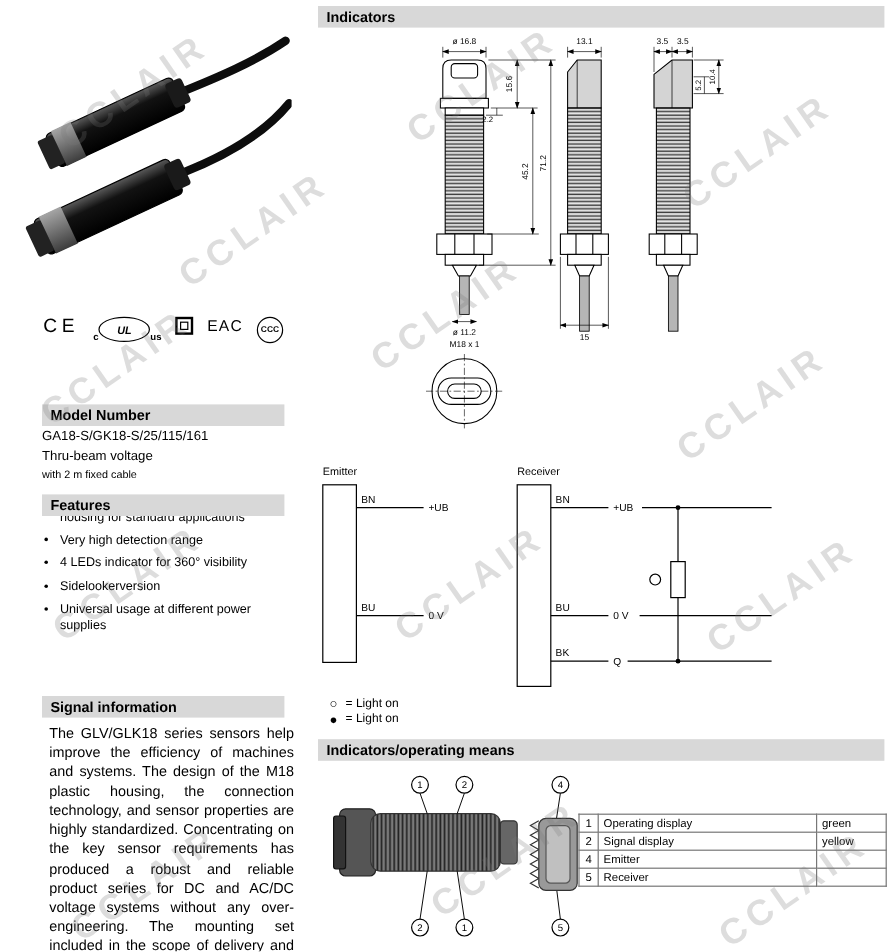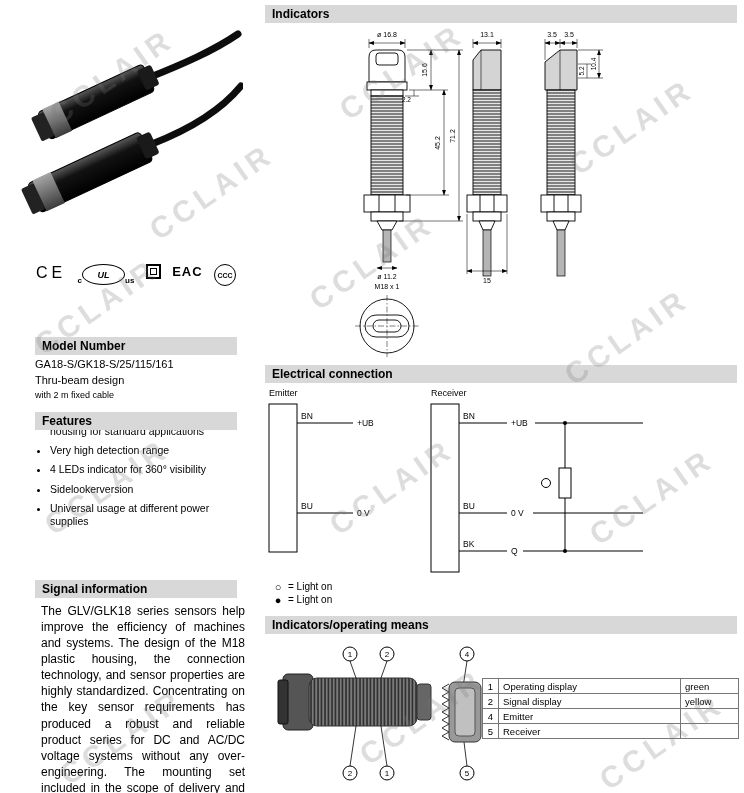--- a/index.html
+++ b/index.html
@@ -17,21 +17,21 @@
   .features-list{left:37px;width:202px;list-style:disc;padding-left:13px}
   .features-list li{font-size:10.5px;line-height:1.25;margin-bottom:6px}
   .prod-text{left:41px;width:204px;font-size:12px;line-height:1.34;text-align:justify}
   .certs{left:36px;top:264px;width:200px;height:30px;display:flex;align-items:flex-start;justify-content:space-between}
   .ce{font-size:16px;letter-spacing:4px}
   .ulwrap{display:flex;align-items:flex-end}
   .ulc,.ulus{font-size:8px;font-weight:bold}
   .ulcirc{width:43px;height:21px;border:1.5px solid #000;border-radius:50%;display:flex;align-items:center;justify-content:center;font-size:9px;font-style:italic;font-weight:bold}
   .encl{width:15px;height:15px;border:2px solid #000;display:flex;align-items:center;justify-content:center}
   .encl-inner{width:7px;height:7px;border:1.5px solid #000}
-  .eac{font-size:13px;font-weight:bold;letter-spacing:1px}
+  .eac{font-size:13px;font-weight:normal;letter-spacing:1px}
   .ccc{width:22px;height:22px;border:1.5px solid #000;border-radius:50%;display:flex;align-items:center;justify-content:center;font-size:7px;font-weight:bold}
   .legend{left:273px;top:580px;font-size:10px}
   .legend-row{display:flex;align-items:center;gap:5px;height:13px}
   .legend-sym{font-size:11px;width:10px;text-align:center}
   .ind-table{border-collapse:collapse;background:#fff;z-index:3}
   .ind-table td{border:1px solid #777;font-size:9.5px;line-height:13px;height:15px;padding:0 4px;background:#fff}
   .tnum{width:16px;text-align:center}
   .tdesc{width:182px}
   .tcol{width:58px}
   svg text{font-family:"Liberation Sans",sans-serif}
@@ -92,21 +92,21 @@
       </span>
     <span class="encl">
         <span class="encl-inner"></span>
       </span>
     <span class="eac">EAC</span>
     <span class="ccc">CCC</span>
   </div>
 
   <div class="hdr left-hdr" style="top:337px">Model Number</div>
   <div class="abs model-number" style="top:358px">GA18-S/GK18-S/25/115/161</div>
-  <div class="abs model-type" style="top:374px">Thru-beam design</div>
+  <div class="abs model-type" style="top:374px">Thru-beam voltage</div>
   <div class="abs model-note" style="top:390px">with 2 m fixed cable</div>
 
   <div class="hdr left-hdr" style="top:412px">Features</div>
   <ul class="abs features-list" style="top:412px">
     <li>Efficient Line in a short M18 plastic housing for standard applications</li>
     <li>Very high detection range</li>
     <li>4 LEDs indicator for 360° visibility</li>
     <li>Sidelookerversion</li>
     <li>Universal usage at different power supplies</li>
   </ul>
@@ -217,21 +217,20 @@
       <text x="122" y="263">M18 x 1</text>
       <text x="222" y="11">13.1</text>
       <text x="222" y="257">15</text>
       <text x="287" y="11">3.5</text>
       <text x="304" y="11">3.5</text>
       <text transform="rotate(-90 319 45)" x="319" y="45" font-size="6.5">5.2</text>
       <text transform="rotate(-90 331 38)" x="331" y="38" font-size="6.5">10.4</text>
     </g>
   </svg>
 
-  <div class="hdr right-hdr" style="top:365px">Electrical connection</div>
 
   <svg class="abs" style="left:265px;top:386px" width="472" height="192" viewBox="0 0 472 192">
     <g font-size="9" fill="#000">
       <text x="4" y="10">Emitter</text>
       <text x="166" y="10">Receiver</text>
     </g>
     <g stroke="#000" fill="none" stroke-width="1">
       <rect x="4" y="18" width="28" height="148"></rect>
       <rect x="166" y="18" width="28" height="168"></rect>
     </g>

